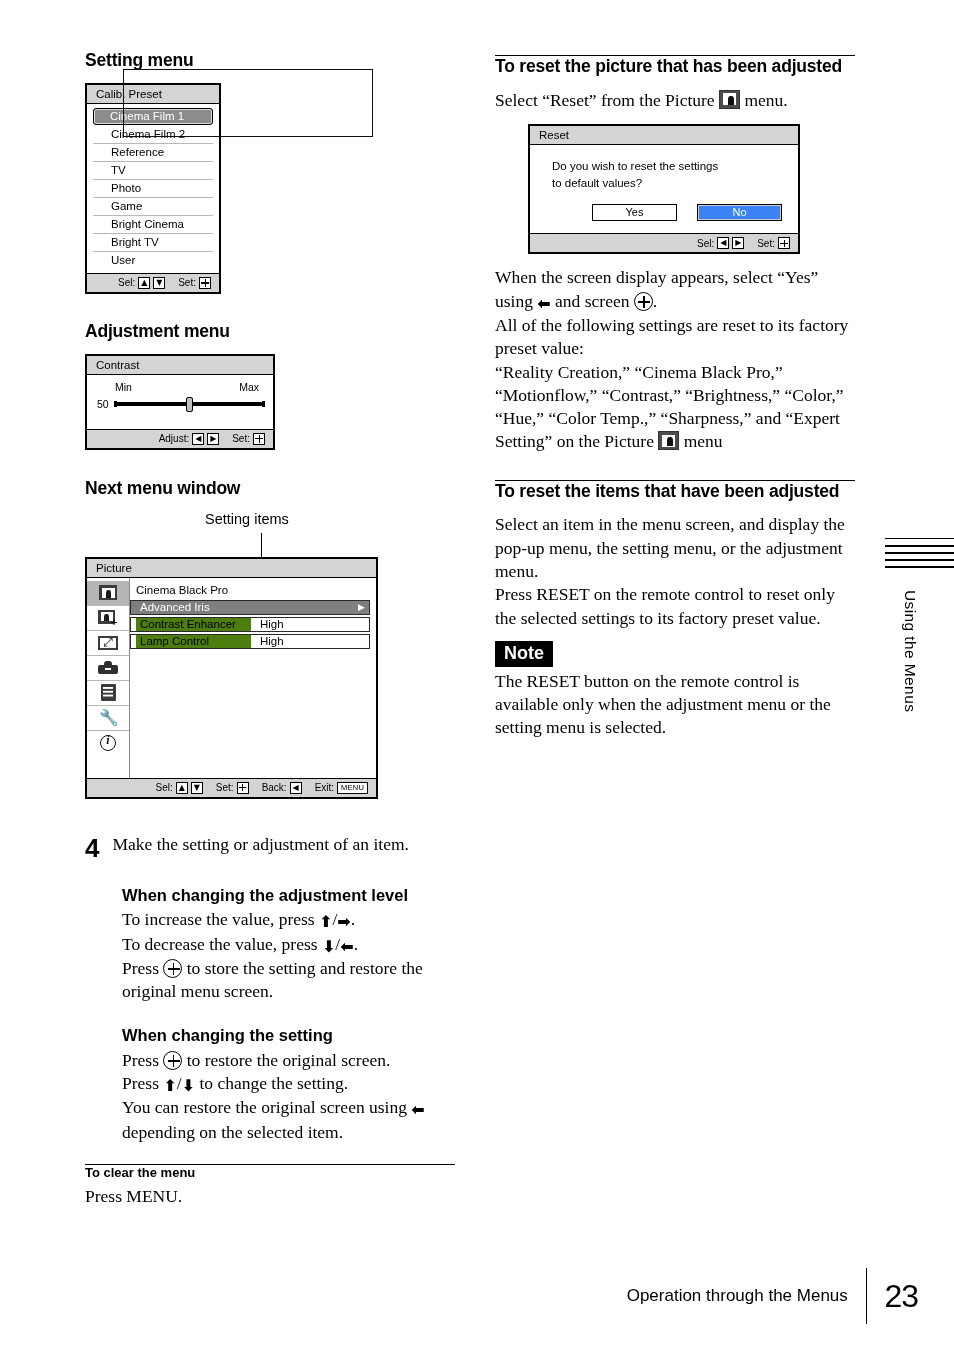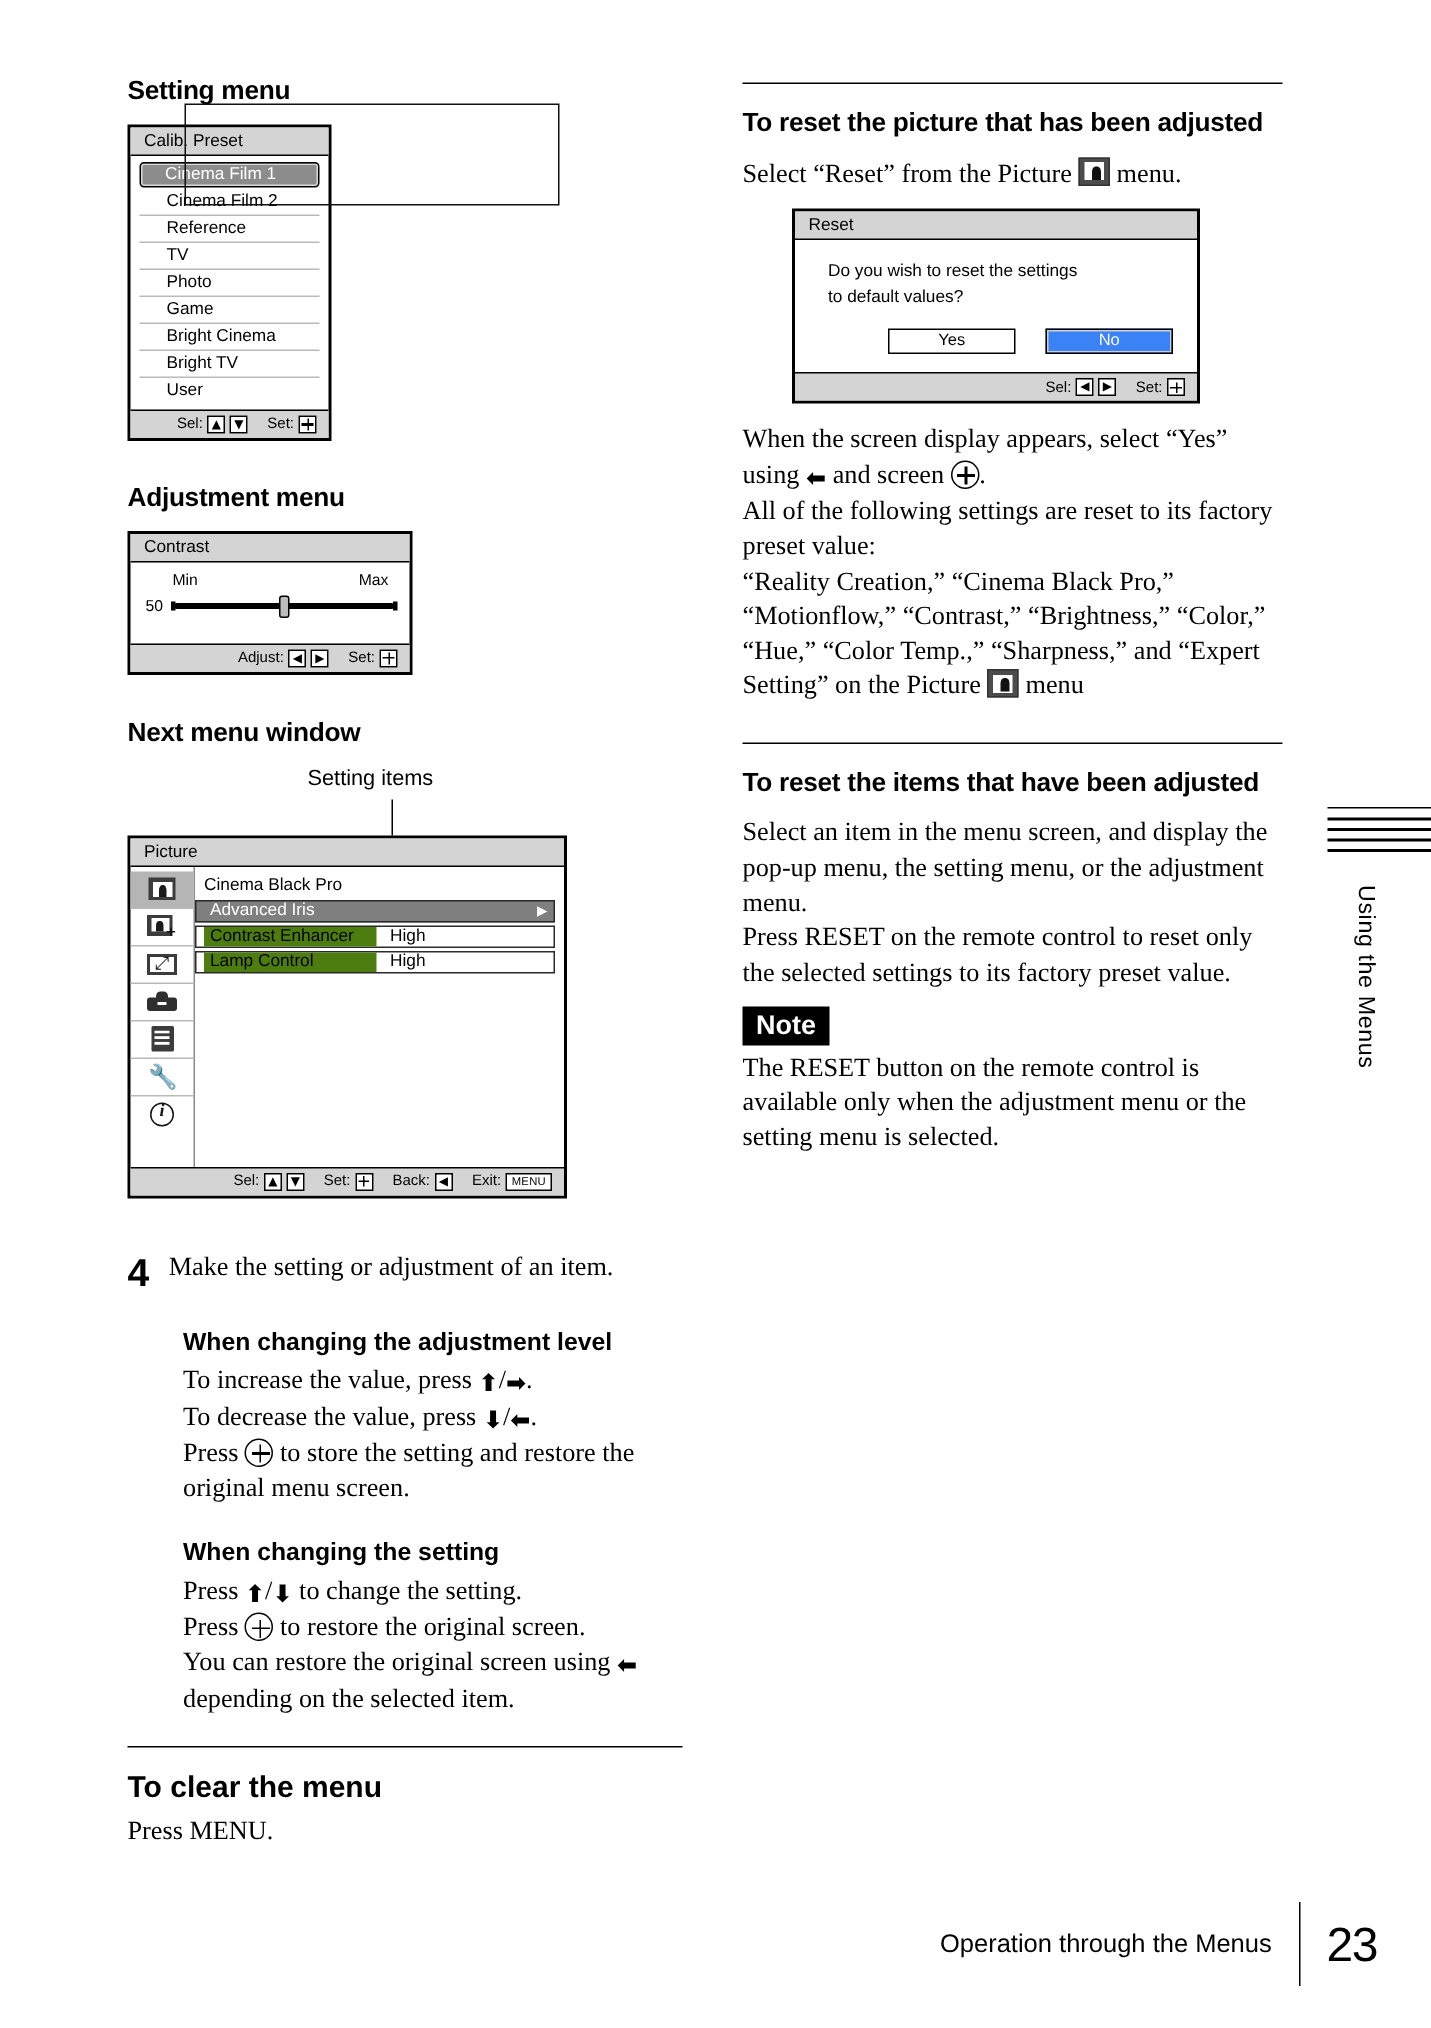--- a/index.html
+++ b/index.html
@@ -22,21 +22,21 @@
   h2.sec {
     font-family:"Liberation Sans", sans-serif;
     font-weight:bold; font-size:17.5px; line-height:1.25;
     margin:0 0 11px 0; letter-spacing:-0.2px;
   }
   h3.sub {
     font-family:"Liberation Sans", sans-serif;
     font-weight:bold; font-size:16.5px; line-height:1.25;
     margin:0 0 3px 0;
   }
-  .ruled { border-top:1.6px solid #000; padding-top:15px; }
+  .ruled { border-top:1.6px solid #000; padding-top:0; }
   p.body {
     font-family:"Liberation Serif", serif;
     font-size:17.5px; line-height:1.33; margin:0;
   }
   p.body + p.body { margin-top:0; }
 
   
   .step { display:flex; gap:13px; align-items:flex-start; }
   .step-num {
     font-family:"Liberation Sans", sans-serif;
@@ -411,32 +411,32 @@
         <span>To decrease the value, press </span><span class="g arr">⬇</span><span>/</span><span class="g arr">⬅</span><span>.</span>
       </p>
       <p class="body">
         <span>Press </span><span class="ent"></span><span> to store the setting and restore the original menu screen.</span>
       </p>
     </div>
 
     <div style="margin-left:37px; margin-top:22px">
       <h3 class="sub">When changing the setting</h3>
       <p class="body">
+        <span>Press </span><span class="ent"></span><span> to restore the original screen.</span>
+      </p>
+      <p class="body">
         <span>Press </span><span class="g arr">⬆</span><span>/</span><span class="g arr">⬇</span><span> to change the setting.</span>
       </p>
       <p class="body">
-        <span>Press </span><span class="ent"></span><span> to restore the original screen.</span>
-      </p>
-      <p class="body">
         <span>You can restore the original screen using </span><span class="g arr">⬅</span><span> depending on the selected item.</span>
       </p>
     </div>
 
     <div class="ruled" style="margin-top:20px">
-      <h3 class="sub" style="font-size:20px">To clear the menu</h3>
+      <h3 class="sub" style="font-size:13px">To clear the menu</h3>
       <p class="body" style="margin-top:4px">Press MENU.</p>
     </div>
   </div>
 
   <div class="col-right">
 
     <div class="ruled">
       <h2 class="sec">To reset the picture that has been adjusted</h2>
       <p class="body">
         <span>Select “Reset” from the Picture </span><span class="picicon"></span><span> menu.</span>

